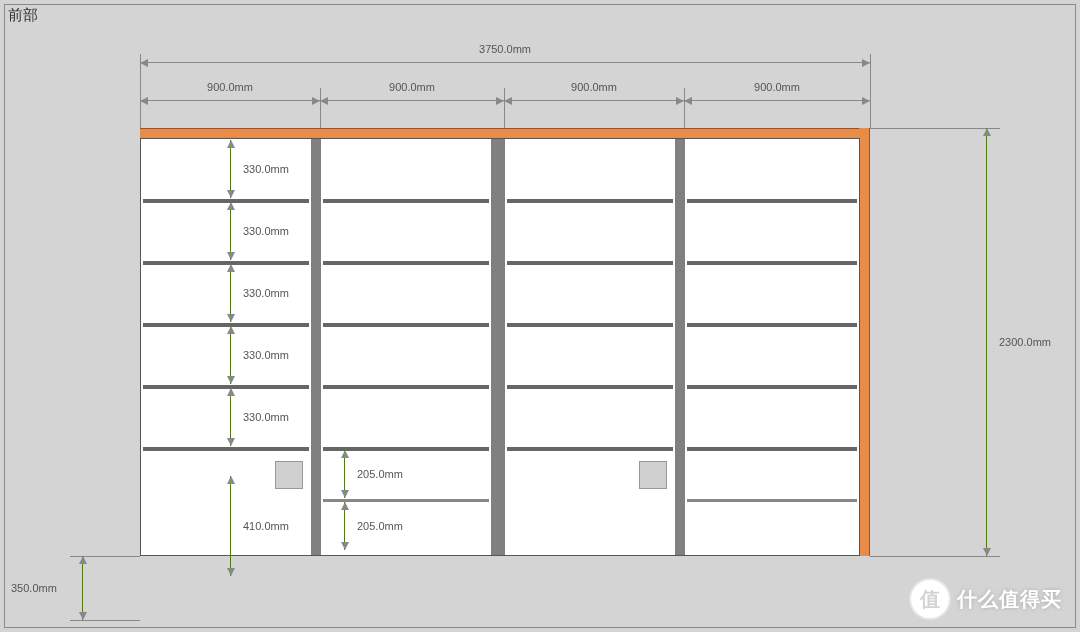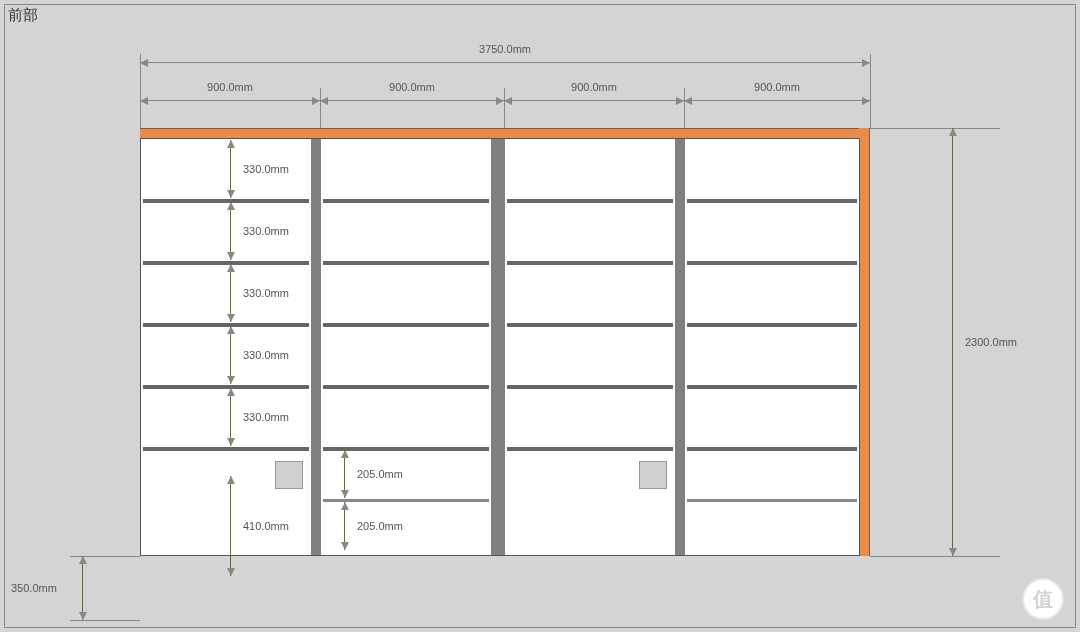--- a/index.html
+++ b/index.html
@@ -57,21 +57,21 @@
   </div>
 <div class="dim dim-h" style="left:504px;top:100px;width:180px">
     <span class="lbl">900.0mm</span>
   </div>
 <div class="dim dim-h" style="left:684px;top:100px;width:186px">
     <span class="lbl">900.0mm</span>
   </div>
 
 <div class="ext" style="left:870px;top:128px;height:1px;width:130px"></div>
 <div class="ext" style="left:870px;top:556px;height:1px;width:130px"></div>
-<div class="dim dim-v" style="left:952px;top:128px;height:428px">
+<div class="dim dim-v" style="left:986px;top:128px;height:428px">
   <span class="lbl">2300.0mm</span>
 </div>
 
 <div class="ext" style="left:70px;top:556px;height:1px;width:70px"></div>
 <div class="ext" style="left:70px;top:620px;height:1px;width:70px"></div>
 <div class="dim dim-v" style="left:82px;top:556px;height:64px">
   <span class="lbl" style="left:-72px">350.0mm</span>
 </div>
 
 <div class="cabinet">
@@ -134,13 +134,14 @@
 
 <div class="dim dim-v" style="left:344px;top:450px;height:48px">
     <span class="lbl">205.0mm</span>
   </div>
 <div class="dim dim-v" style="left:344px;top:502px;height:48px">
     <span class="lbl">205.0mm</span>
   </div>
 
 <div class="watermark">
   <div class="circle">值</div>
+  <div class="txt">什么值得买</div>
 </div>
 
 </body></html>

